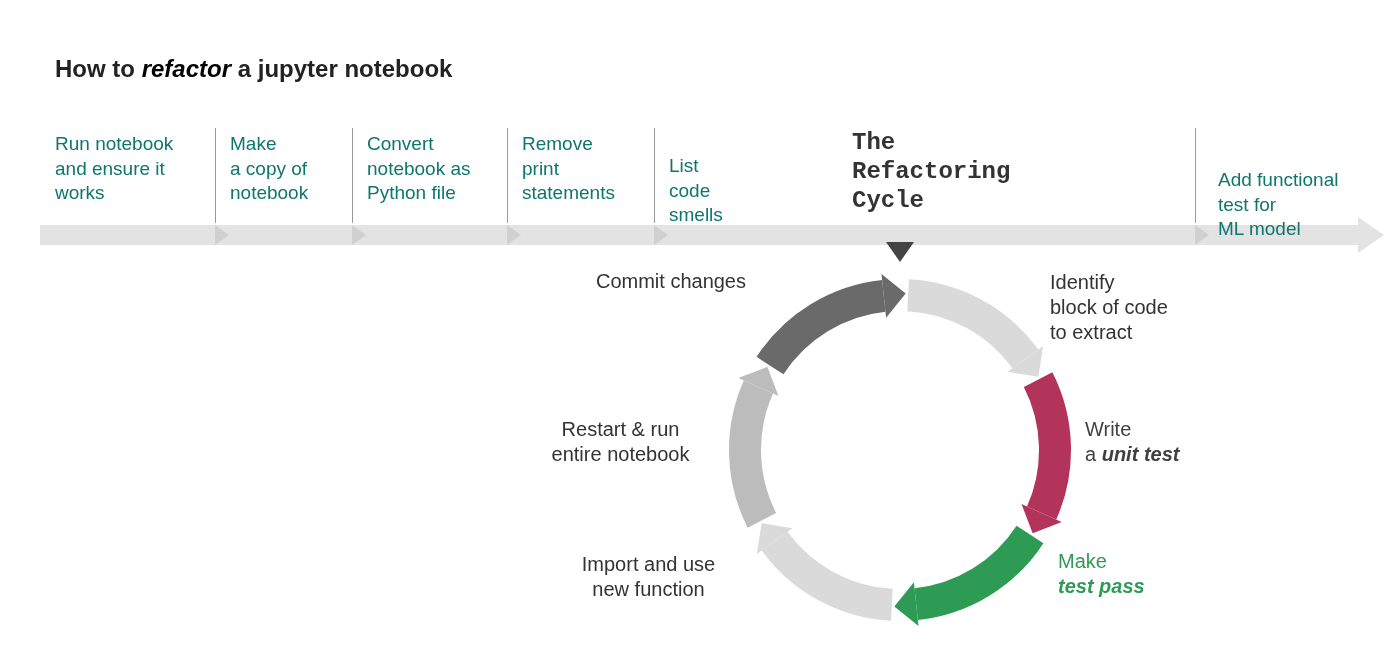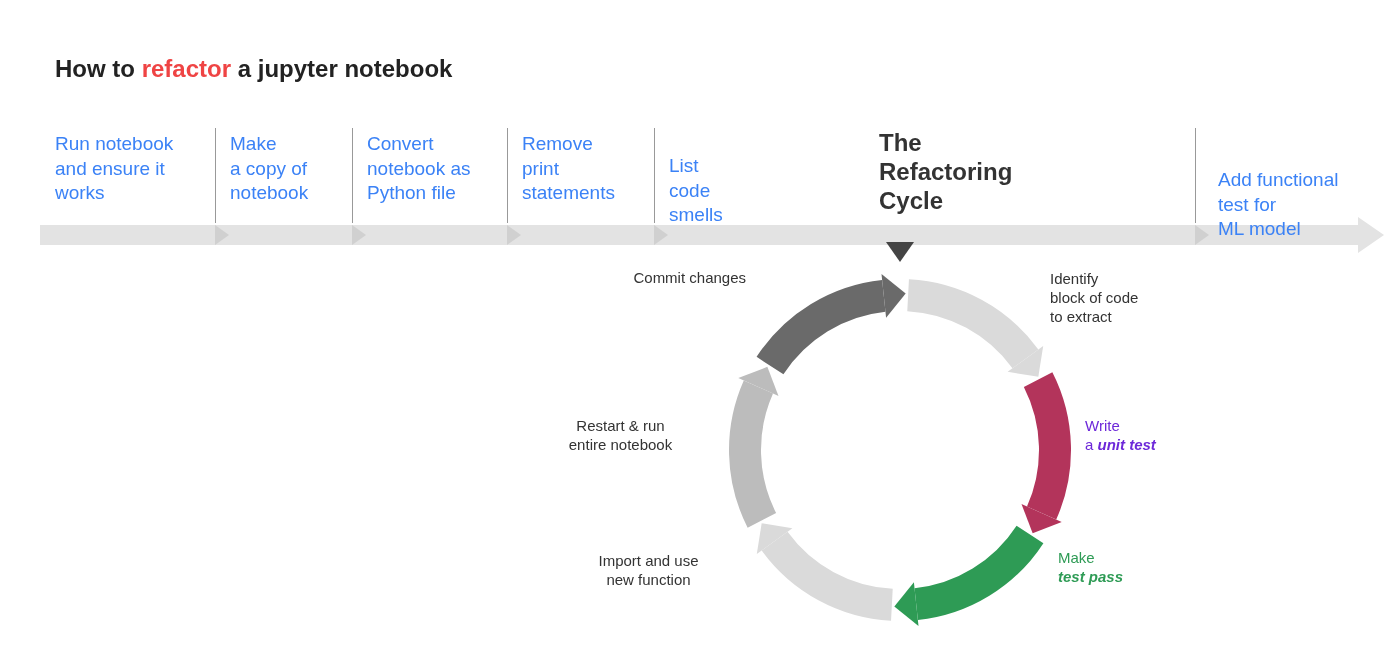--- a/index.html
+++ b/index.html
@@ -13,21 +13,22 @@
   }
   .title {
     position: absolute;
     top: 55px;
     left: 55px;
     font-size: 24px;
     font-weight: 700;
     color: #222;
   }
   .title .highlight {
-    color: #ef4444;
+    font-style: italic;
+    color: #000000;
   }
   .timeline {
     position: absolute;
     top: 225px;
     left: 40px;
     width: 1320px;
     height: 20px;
     background: #e3e3e3;
   }
   .timeline-arrowhead {
@@ -37,21 +38,21 @@
     width: 0; height: 0;
     border-top: 18px solid transparent;
     border-bottom: 18px solid transparent;
     border-left: 26px solid #e3e3e3;
   }
   .step {
     position: absolute;
     top: 132px;
     font-size: 19px;
     line-height: 1.3;
-    color: #3b82f6;
+    color: #0f766e;
     font-weight: 400;
   }
   .step-divider {
     position: absolute;
     top: 128px;
     width: 1px;
     height: 95px;
     background: #999;
   }
   .step-chevron {
@@ -72,25 +73,25 @@
   }
   .down-triangle {
     position: absolute;
     width: 0; height: 0;
     border-left: 14px solid transparent;
     border-right: 14px solid transparent;
     border-top: 20px solid #444;
   }
   .cycle-label {
     position: absolute;
-    font-size: 15px;
+    font-size: 20px;
     line-height: 1.25;
     color: #333;
   }
-  .red { color: #6d28d9; }
+  .red { color: #404040; }
   .green { color: #2e9b55; }
   .em { font-style: italic; font-weight: 700; }
   svg.cycle { position: absolute; }
 </style>
 </head>
 <body>
 
 <div class="title">
   <span>How to </span><span class="highlight">refactor</span><span> a jupyter notebook</span>
 </div>
@@ -129,21 +130,21 @@
 </div>
 <div class="step-divider" style="left:654px;"></div>
 <div class="step-chevron" style="left:654px;"></div>
 
 <div class="step" style="left:669px;margin-top:22px;">
   <span>List</span><br>
   <span>code</span><br>
   <span>smells</span>
 </div>
 
-<div class="cycle-title" style="left:879px;">
+<div class="cycle-title" style="left:852px;font-family:Liberation Mono, monospace;">
   <span>The</span><br>
   <span>Refactoring</span><br>
   <span>Cycle</span>
 </div>
 
 <div class="step-divider" style="left:1195px;"></div>
 <div class="step-chevron" style="left:1195px;"></div>
 <div class="step" style="left:1218px;margin-top:36px;">
   <span>Add functional</span><br>
   <span>test for</span><br>

